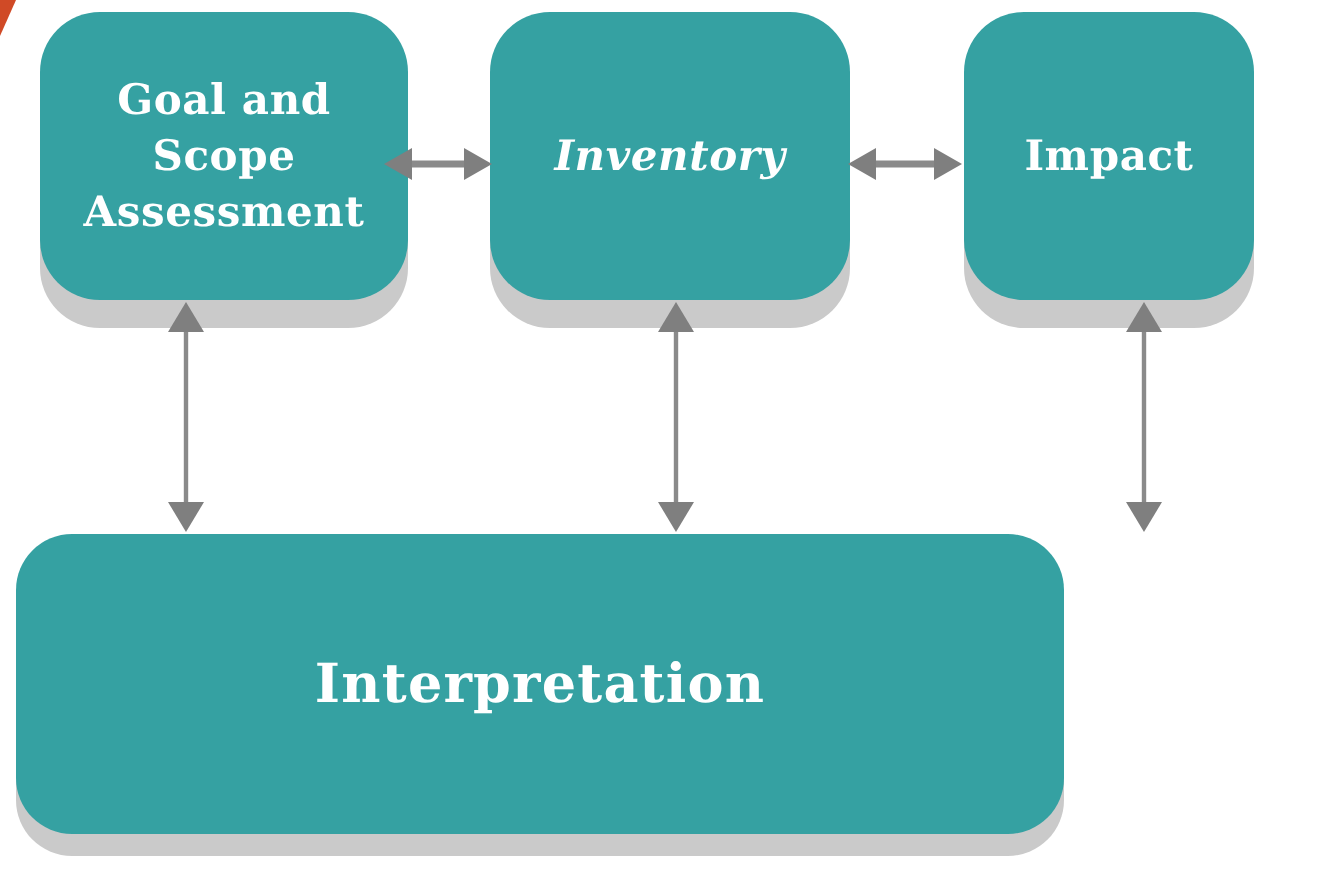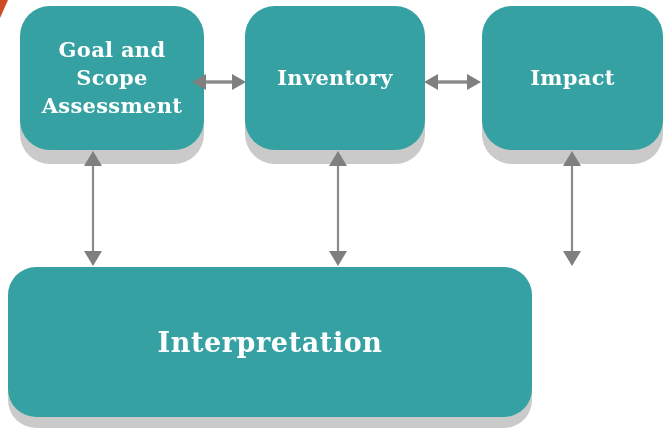--- a/index.html
+++ b/index.html
@@ -31,22 +31,22 @@
     width: 184px;
     height: 144px;
     border-radius: 30px;
     box-shadow: 0 14px 0 0 var(--shadow, #cacaca);
     font-size: 21px;
     line-height: 28px;
     letter-spacing: 0.3px;
   }
   .box.top .line { display: block; }
   #box-goal   { left: 8px; margin-left: 12px; }
-  #box-inv    { left: 245px; width: 180px; }
-  #box-impact { left: 482px; width: 181px; }
+  #box-inv    { left: 245px; width: 180px; font-style: italic; }
+  #box-impact { left: 482px; width: 145px; }
   .box.bottom {
     left: 8px;
     top: 267px;
     width: 524px;
     height: 150px;
     border-radius: 28px;
     box-shadow: 0 11px 0 0 var(--shadow, #cacaca);
     font-size: 27px;
     letter-spacing: 0.6px;
   }

